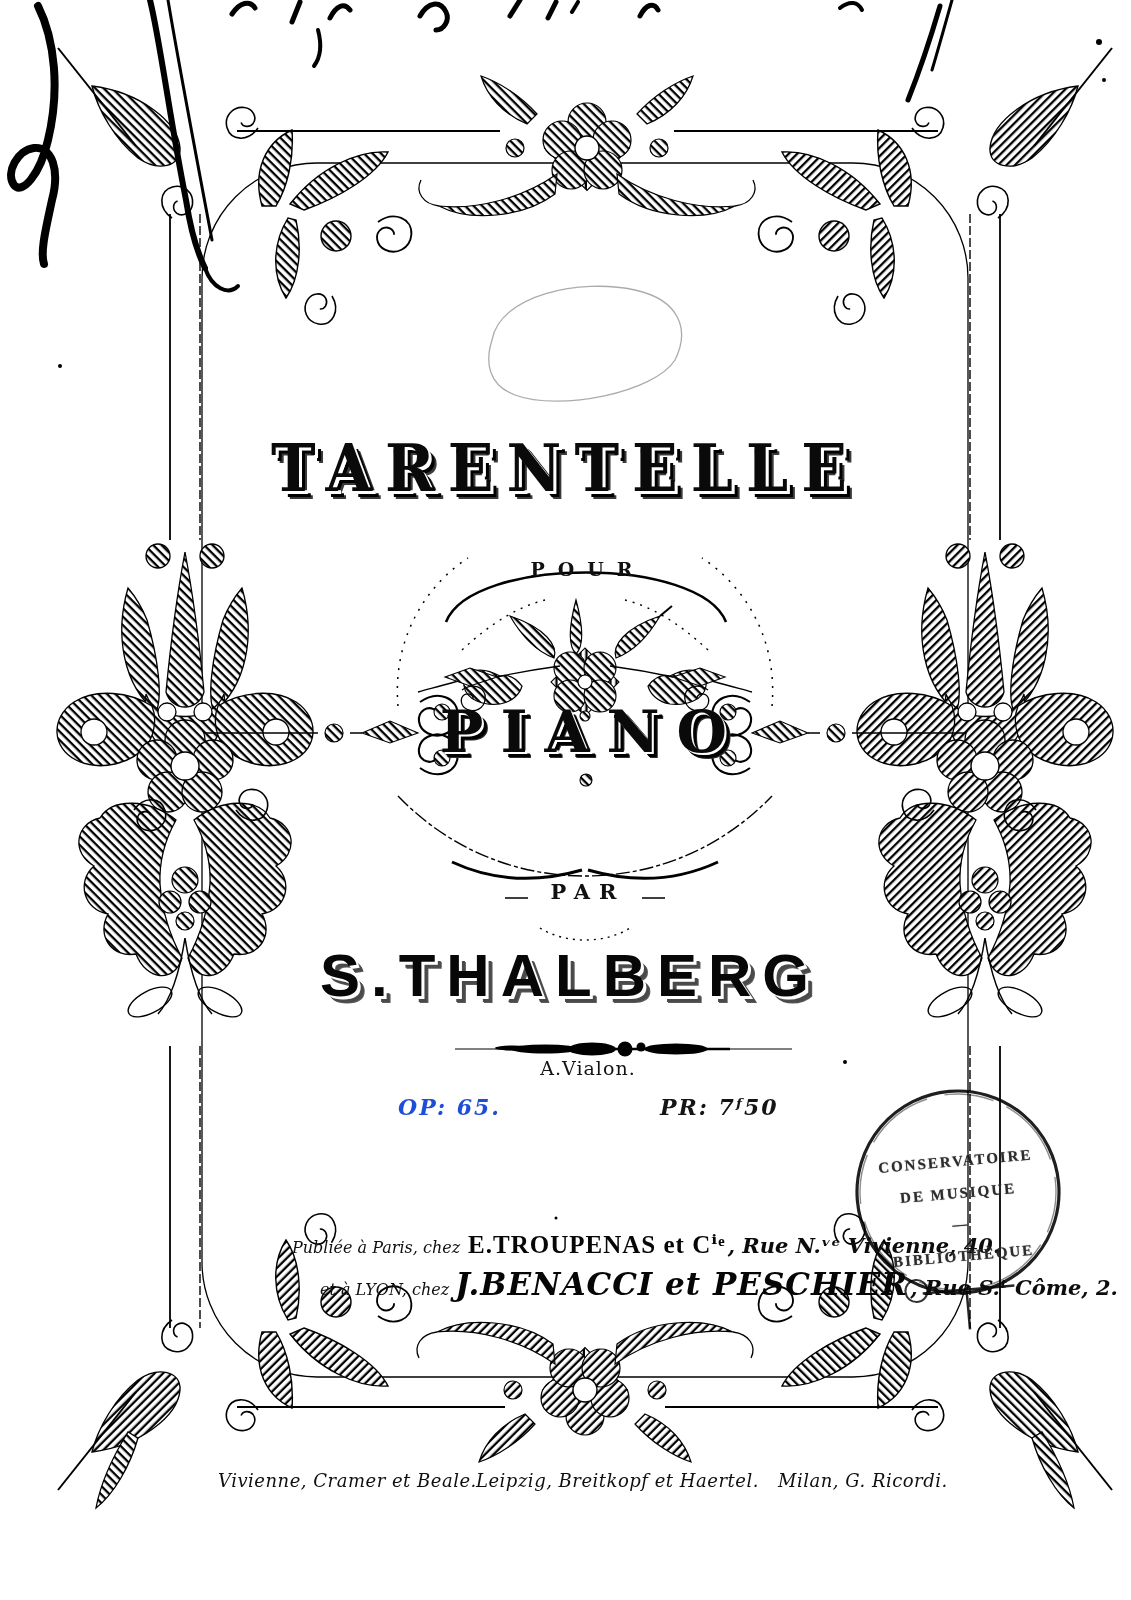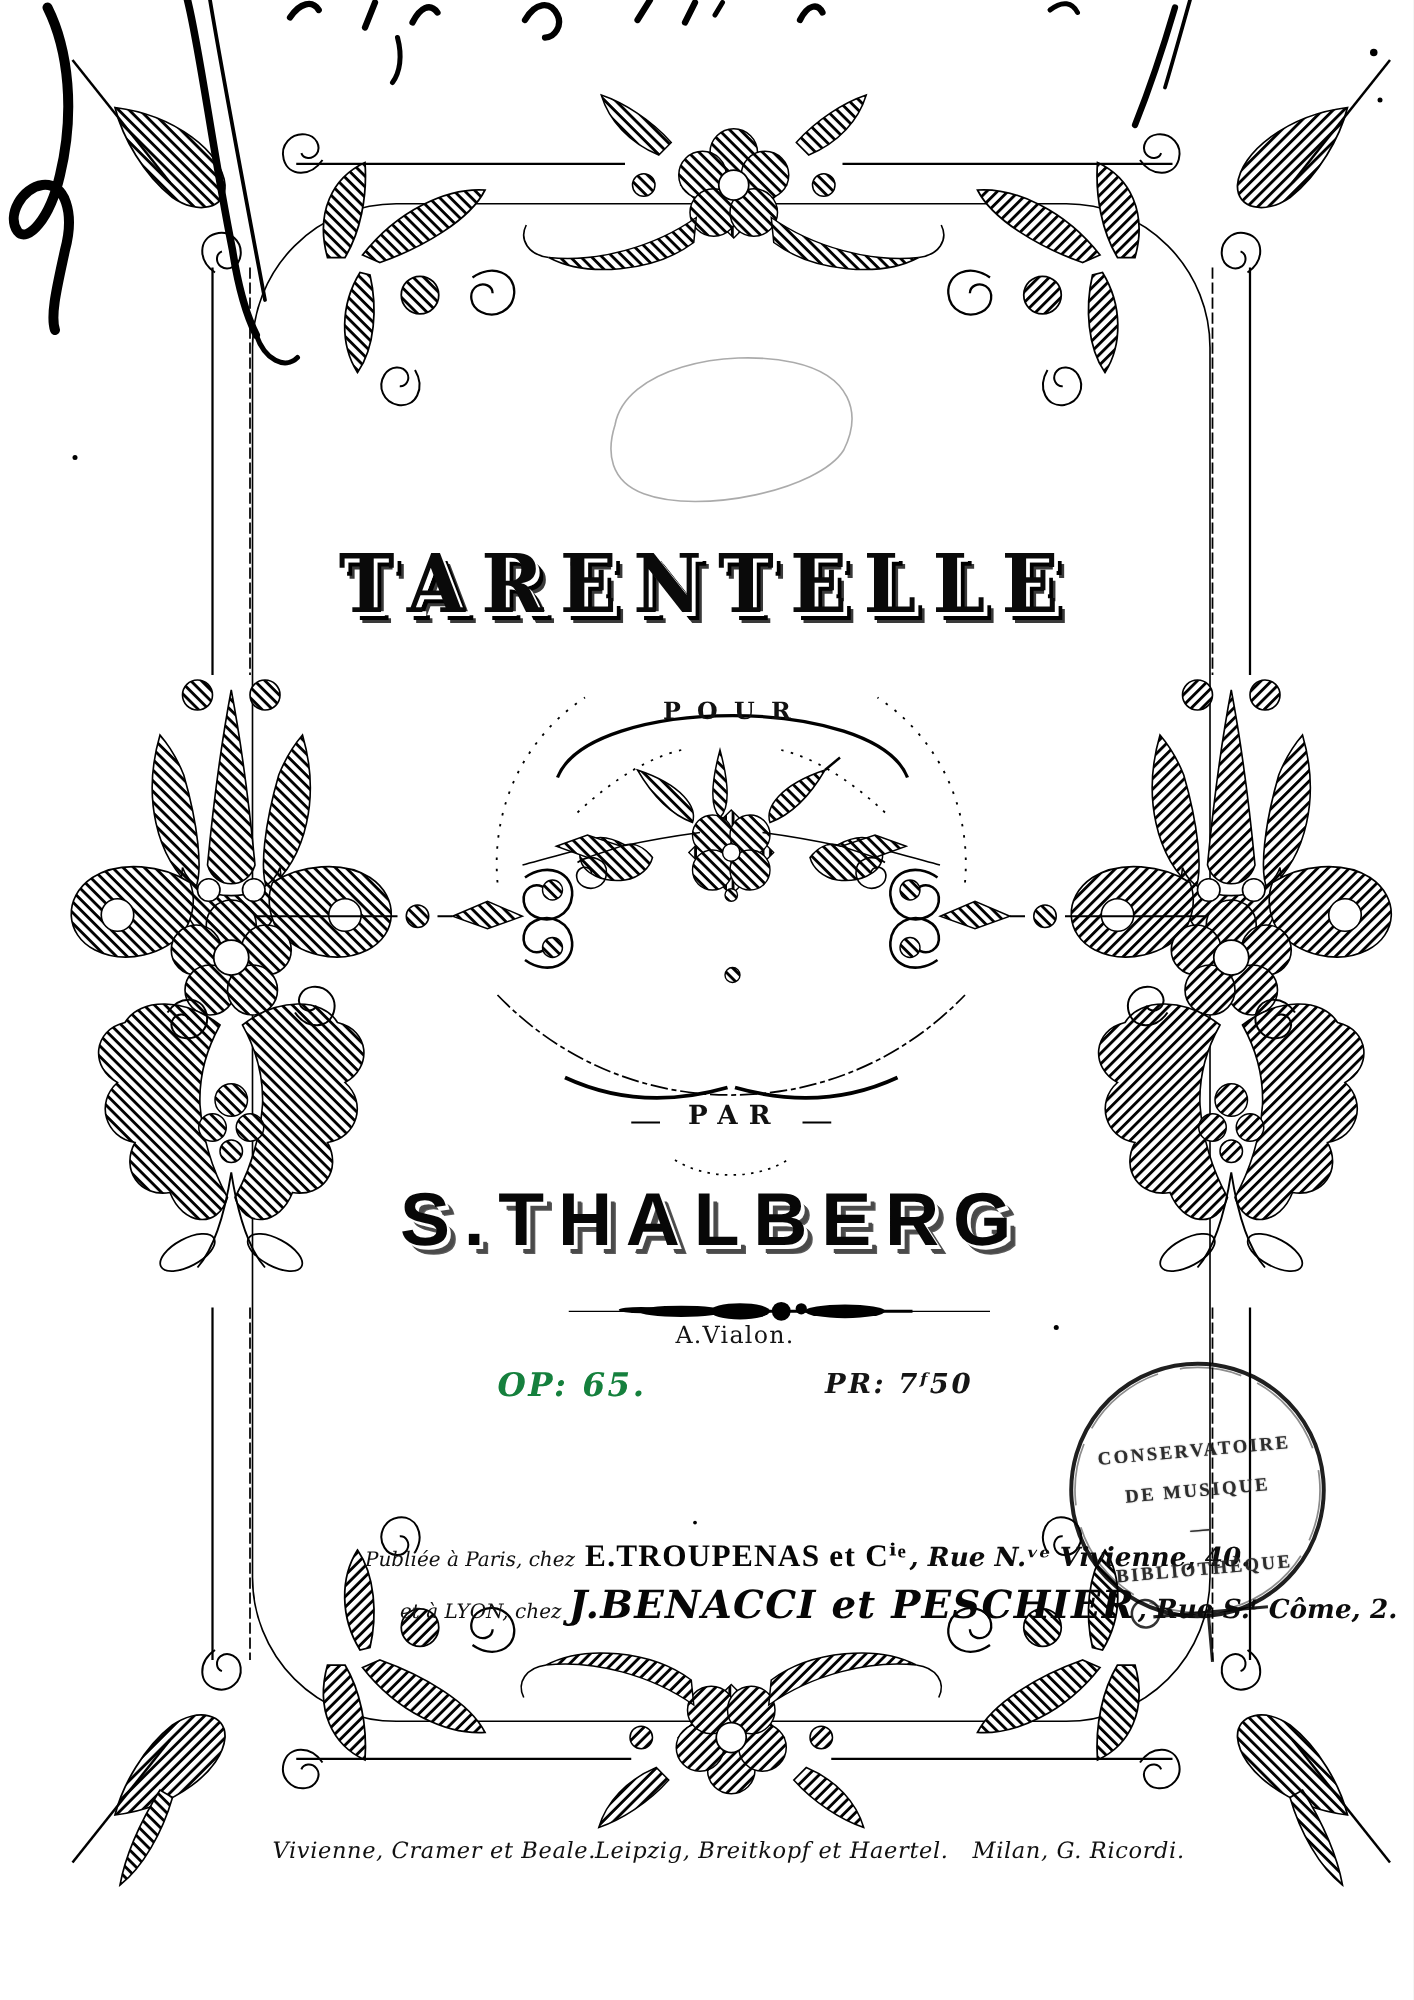--- a/index.html
+++ b/index.html
@@ -14,21 +14,21 @@
       transform:scale(1,1.08);}
   .pour{top:558px;left:588px;font-size:19px;font-weight:bold;letter-spacing:13px;color:#111;}
   .piano{top:698px;left:592px;font-family:"DejaVu Serif",serif;font-weight:bold;font-size:58px;
       letter-spacing:17px;color:#0a0a0a;
       text-shadow:2px 2px 0 #ffffff,5px 5px 0 #000000,6px 6px 0 #2c2c2c;}
   .par{top:879px;left:588px;font-size:21px;font-weight:bold;letter-spacing:9px;color:#111;}
   .composer{top:941px;left:570px;font-family:"Liberation Sans","DejaVu Sans",sans-serif;
       font-weight:900;font-size:60px;letter-spacing:11px;color:#070707;
       text-shadow:3px 3px 0 #ffffff,6px 6px 0 #4a4a4a,7px 7px 0 #5a5a5a;}
   .engraver{top:1057px;left:588px;font-size:19px;letter-spacing:1px;color:#141414;}
-  .opus{top:1094px;left:398px;font-style:italic;font-weight:bold;font-size:26px;letter-spacing:2px;color:#15803d;}
+  .opus{top:1094px;left:398px;font-style:italic;font-weight:bold;font-size:22px;letter-spacing:2px;color:#1d4ed8;}
   .price{top:1094px;left:660px;font-style:italic;font-weight:bold;font-size:22px;letter-spacing:2px;color:#151515;}
   .pub1{top:1230px;left:292px;}
   .pub2{top:1266px;left:320px;}
   .script{font-style:italic;font-size:16px;color:#101010;}
   .pubname{font-family:"Liberation Serif","DejaVu Serif",serif;font-weight:bold;font-size:25px;
       letter-spacing:1px;color:#060606;margin-left:8px;}
   .pubname2{font-style:italic;font-family:"DejaVu Serif",serif;font-weight:bold;font-size:31px;
       letter-spacing:1px;color:#060606;margin-left:6px;}
   .pubaddr{font-style:italic;font-weight:bold;font-size:21px;color:#0c0c0c;margin-left:2px;}
   .agent{top:1470px;font-style:italic;font-size:18px;letter-spacing:0.5px;color:#101010;}
@@ -236,20 +236,21 @@
     <circle cx="60" cy="366" r="2" fill="#000" stroke="none"></circle>
     <circle cx="845" cy="1062" r="2" fill="#000" stroke="none"></circle>
     <circle cx="556" cy="1218" r="1.5" fill="#000" stroke="none"></circle>
   </g>
 </svg>
 
 <div class="txt title-main">TARENTELLE</div>
 
 <div class="txt pour center">POUR</div>
 
+<div class="txt piano center">PIANO</div>
 
 <div class="txt par center">PAR</div>
 
 <div class="txt composer center">S.THALBERG</div>
 
 <div class="txt engraver center">A.Vialon.</div>
 
 <div class="txt opus">OP: 65.</div>
 
 <div class="txt price">PR: 7ᶠ50</div>

